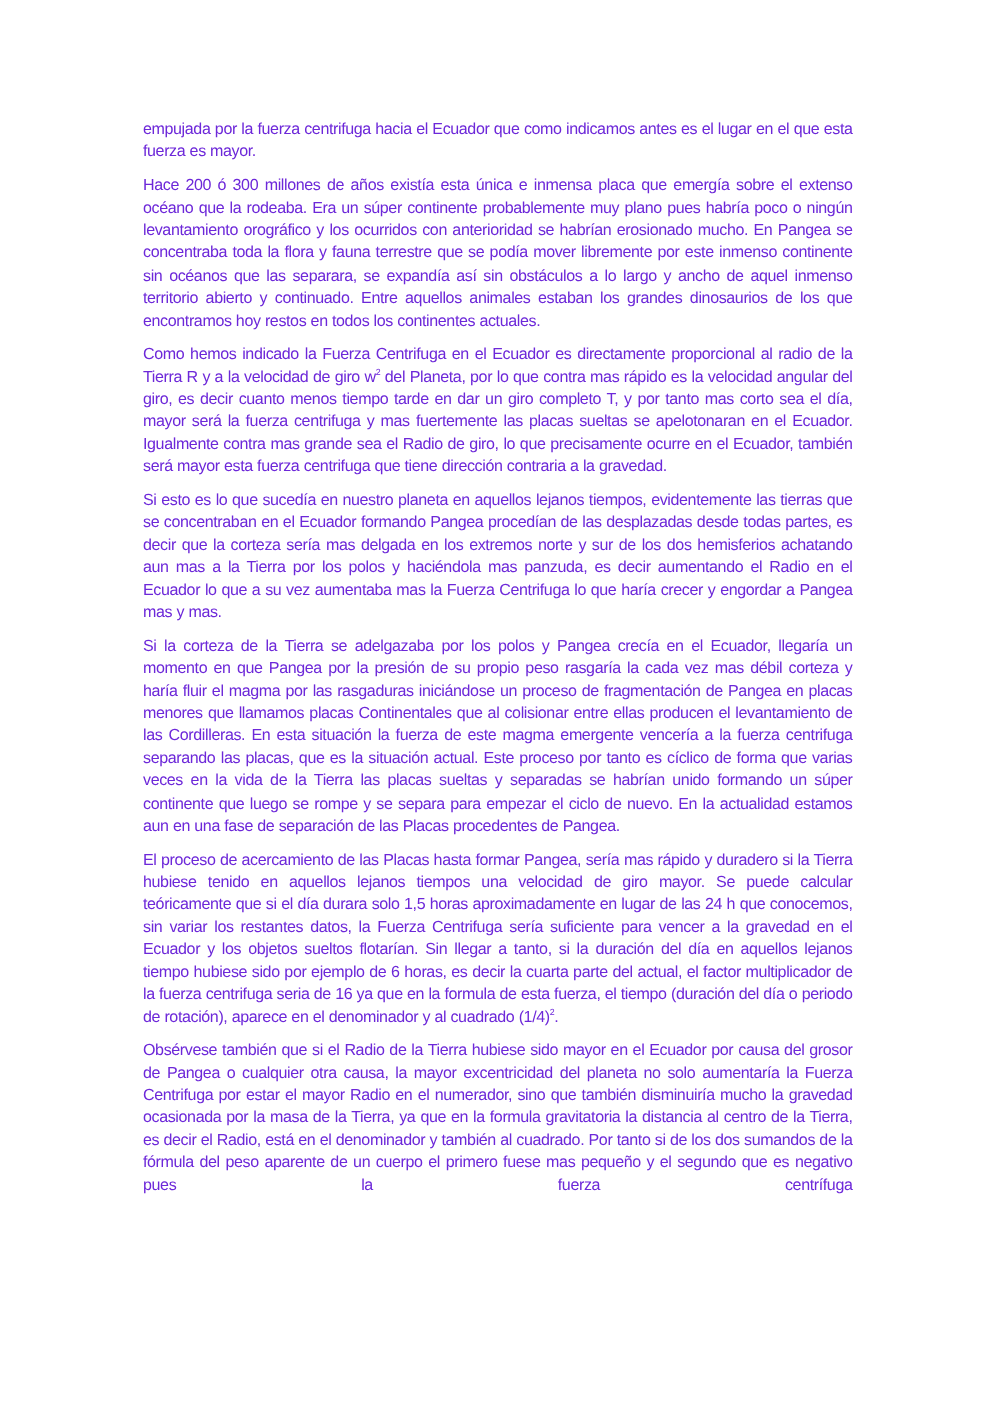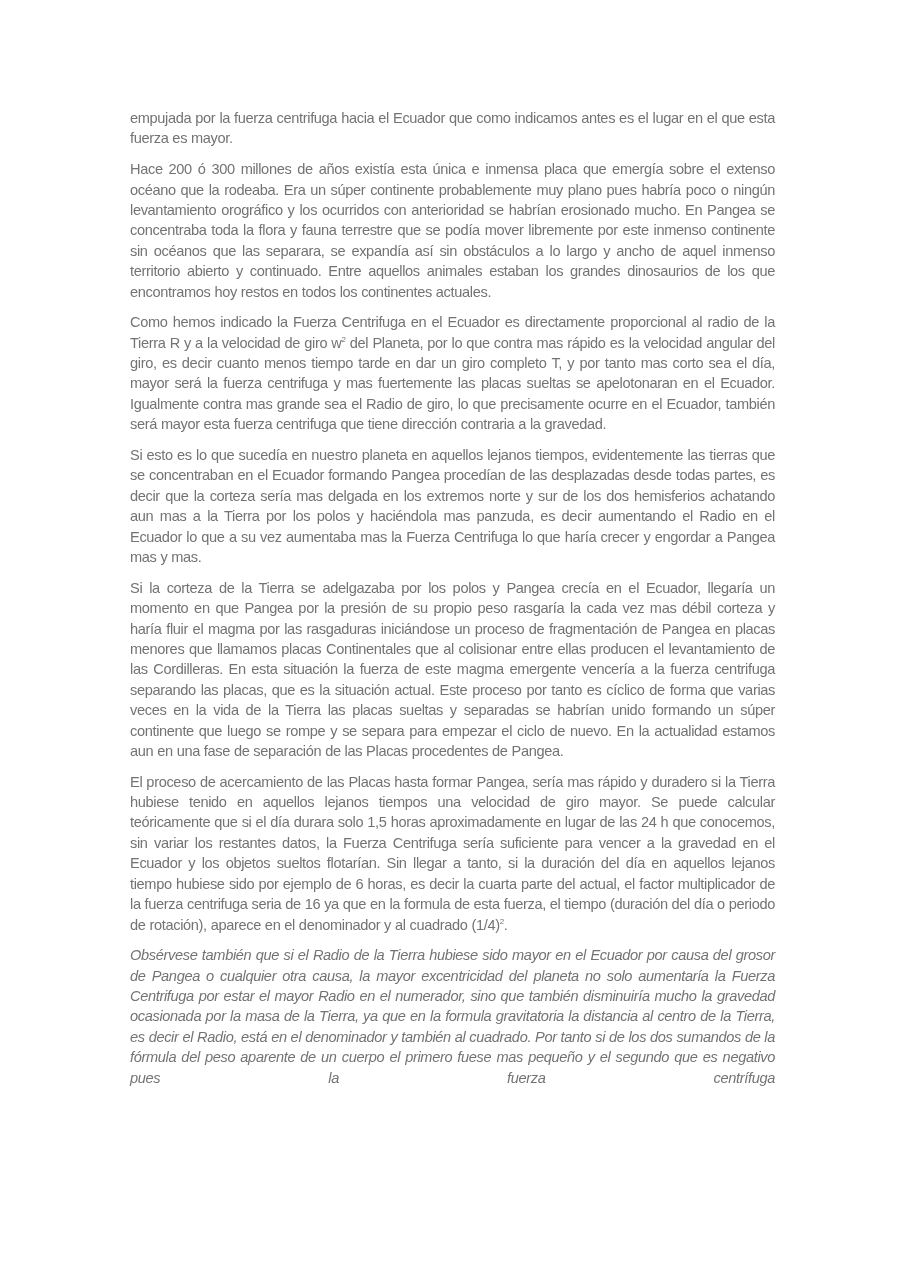--- a/index.html
+++ b/index.html
@@ -11,35 +11,34 @@
       width: 905px;
       height: 1280px;
       overflow: hidden;
       position: relative;
     }
     .page {
       position: absolute;
       left: 130px;
       top: 108px;
       width: 645px;
-      color: #737373;
+      color: #6d28d9;
       font-family: "Liberation Sans", sans-serif;
       font-size: 14.6px;
       line-height: 20.4px;
       letter-spacing: -0.35px;
       word-spacing: 0.2px;
     }
     .para {
       margin: 0 0 10.3px 0;
       text-align: justify;
       text-align-last: left;
     }
     .para.cont-last {
       text-align-last: justify;
-      font-style: italic;
     }
     sup {
       font-size: 8px;
       line-height: 0;
       vertical-align: 6px;
     }
   </style>
 </head>
 <body>
 

